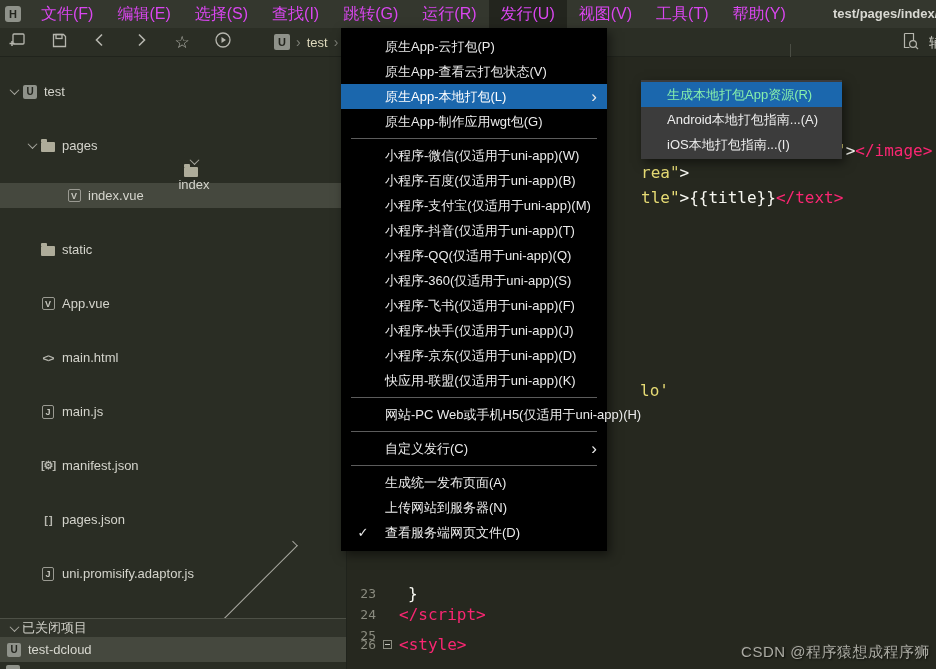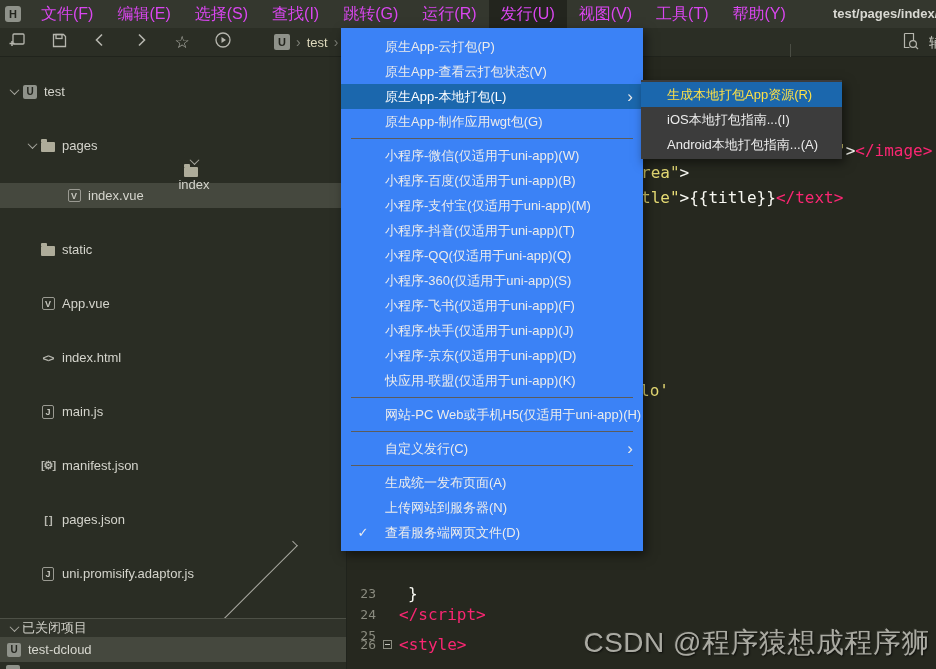--- a/index.html
+++ b/index.html
@@ -58,35 +58,35 @@
   .editor { position:absolute; left:347px; top:57px; width:589px; height:612px; background:#26281f; z-index:0; font-family:"DejaVu Sans Mono",monospace; font-size:16px; }
   .frag { position:absolute; white-space:pre; }
   .tk-str { color:#e6db74; } .tk-tag { color:#f92672; } .tk-plain { color:#f8f8f2; }
   .eline { position:absolute; left:0; width:100%; height:21px; display:flex; align-items:center; }
   .lnum { width:29px; text-align:right; font-size:13px; color:#8a8b7f; flex:none; }
   .fold-cell { width:23px; flex:none; display:flex; align-items:center; justify-content:center; }
   .fold-box { width:9px; height:9px; border:1px solid #8a8b7f; position:relative; }
   .fold-box::after { content:""; position:absolute; left:1px; right:1px; top:3px; height:1px; background:#c6c6be; }
 
   
-  .dropdown { position:absolute; left:341px; top:28px; width:302px; background:#3b82f6; padding:6px 0; z-index:10; box-shadow:3px 4px 10px rgba(0,0,0,.5); }
+  .dropdown { position:absolute; left:341px; top:28px; width:266px; background:#000000; padding:6px 0; z-index:10; box-shadow:3px 4px 10px rgba(0,0,0,.5); }
   .mi { height:25px; display:flex; align-items:center; color:#ececec; font-size:13px; position:relative; white-space:nowrap; }
   .mi-gutter { width:44px; flex:none; display:flex; align-items:center; justify-content:center; }
   .mi.hl { background:#1b67ad; color:#ffffff; }
   .mi-arrow { position:absolute; right:10px; font-size:17px; line-height:17px; color:#e8e8e8; }
   .mi-check { color:#ececec; font-size:13px; }
   .msep { height:1px; background:#5c5c5c; margin:4px 10px; }
 
   
   .submenu { position:absolute; left:641px; top:80px; width:201px; background:#3c3c3c; padding:2px 0; z-index:11; box-shadow:3px 4px 10px rgba(0,0,0,.5); }
   .smi { height:25px; display:flex; align-items:center; padding-left:26px; color:#ececec; font-size:13px; white-space:nowrap; }
-  .smi.hl { background:#1b67ad; color:#fde047; }
-
-  
-  .watermark { position:absolute; right:6px; bottom:7px; font-size:28px; color:#aaaaa2; letter-spacing:.5px; text-shadow:1px 1px 2px rgba(0,0,0,.65), -1px -1px 1px rgba(255,255,255,.07); z-index:12; }
+  .smi.hl { background:#1b67ad; color:#86efac; }
+
+  
+  .watermark { position:absolute; right:6px; bottom:7px; font-size:15px; color:#aaaaa2; letter-spacing:.5px; text-shadow:1px 1px 2px rgba(0,0,0,.65), -1px -1px 1px rgba(255,255,255,.07); z-index:12; }
 </style>
 </head>
 <body>
 
 <div class="screen">
 
   <div class="menubar">
     <span class="logo">H</span>
     <span class="mitem">文件(F)</span>
     <span class="mitem">编辑(E)</span>
@@ -201,21 +201,21 @@
         <span class="icon-cell">
             <span class="badge-v">V</span>
           </span>
         <span>App.vue</span>
       </div>
       <div class="trow i1">
         <span class="chev-cell"></span>
         <span class="icon-cell">
             <span class="badge-txt">&lt;&gt;</span>
           </span>
-        <span>index.html</span>
+        <span>main.html</span>
       </div>
       <div class="trow i1">
         <span class="chev-cell"></span>
         <span class="icon-cell">
             <span class="badge-doc">J</span>
           </span>
         <span>main.js</span>
       </div>
       <div class="trow i1">
         <span class="chev-cell"></span>
@@ -379,22 +379,22 @@
         </span>
         <span>查看服务端网页文件(D)</span>
       </div>
   </div>
 
   <div class="submenu">
     <div class="smi hl">
         <span>生成本地打包App资源(R)</span>
       </div>
     <div class="smi">
+        <span>Android本地打包指南...(A)</span>
+      </div>
+    <div class="smi">
         <span>iOS本地打包指南...(I)</span>
       </div>
-    <div class="smi">
-        <span>Android本地打包指南...(A)</span>
-      </div>
   </div>
 
   <div class="watermark">CSDN @程序猿想成程序狮</div>
 
 </div>
 
 </body></html>

